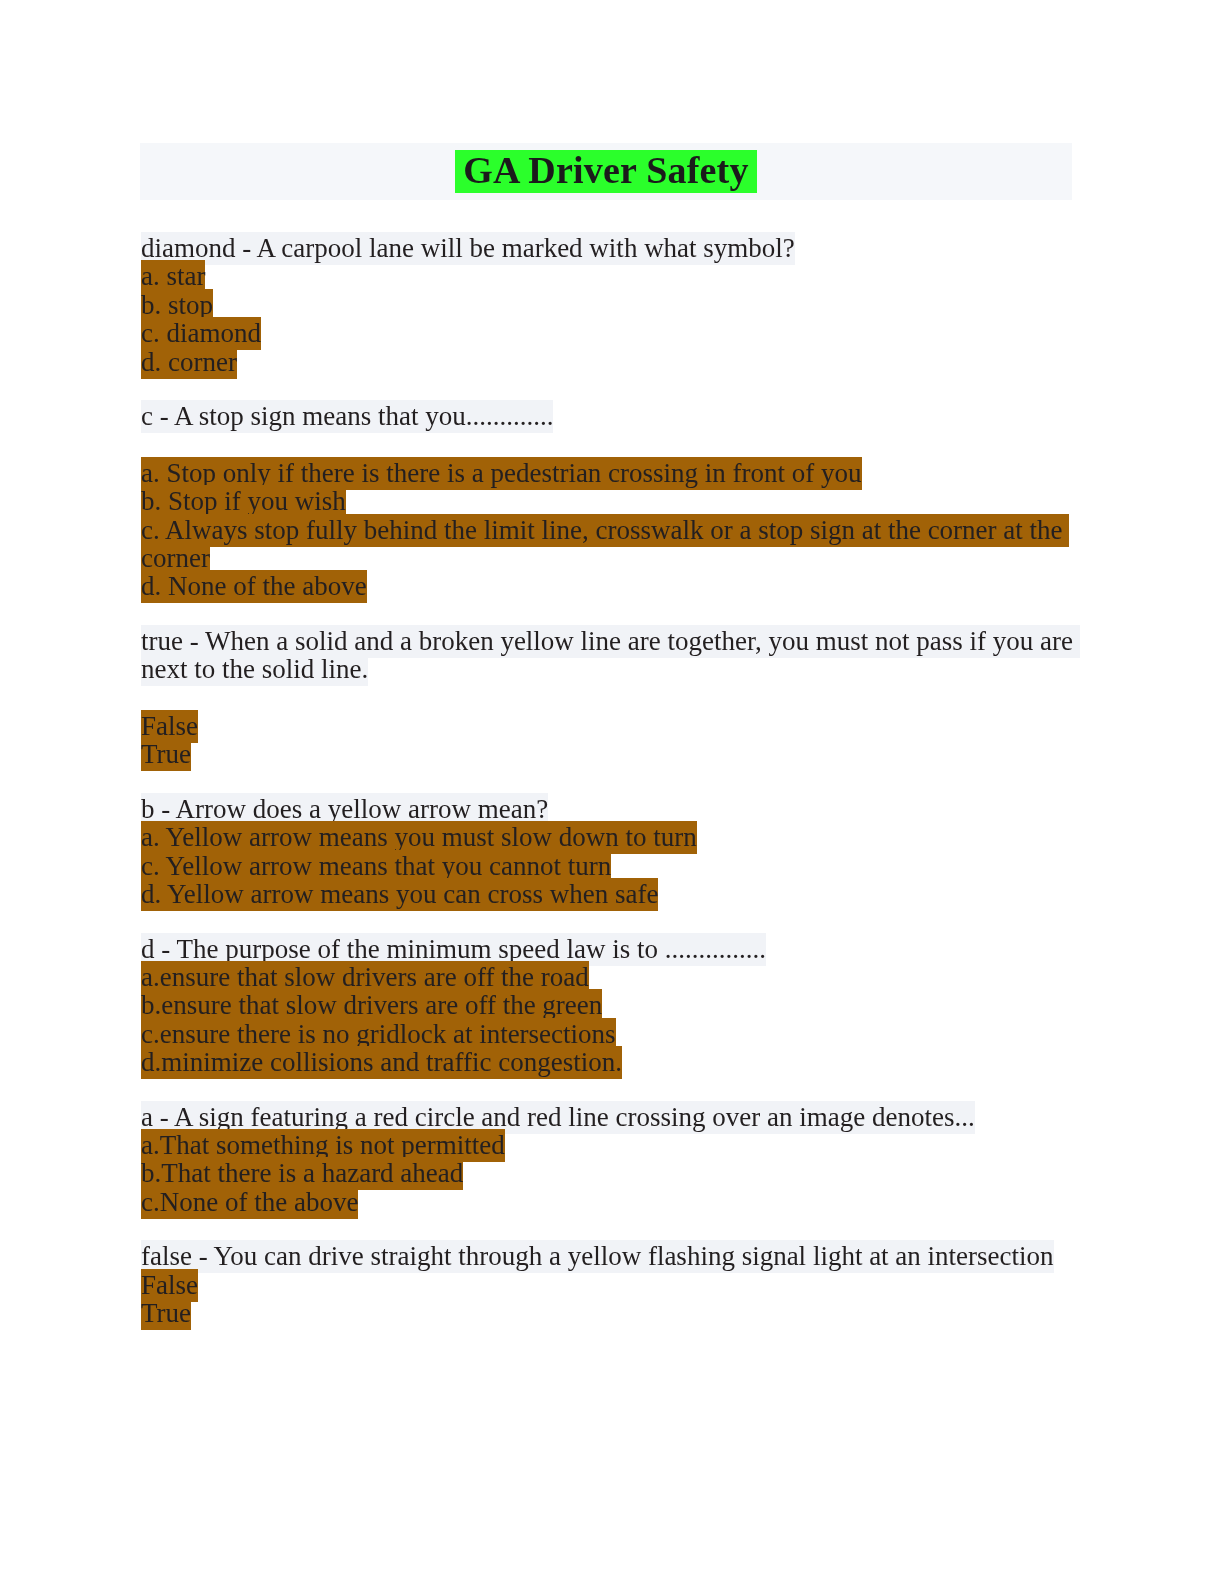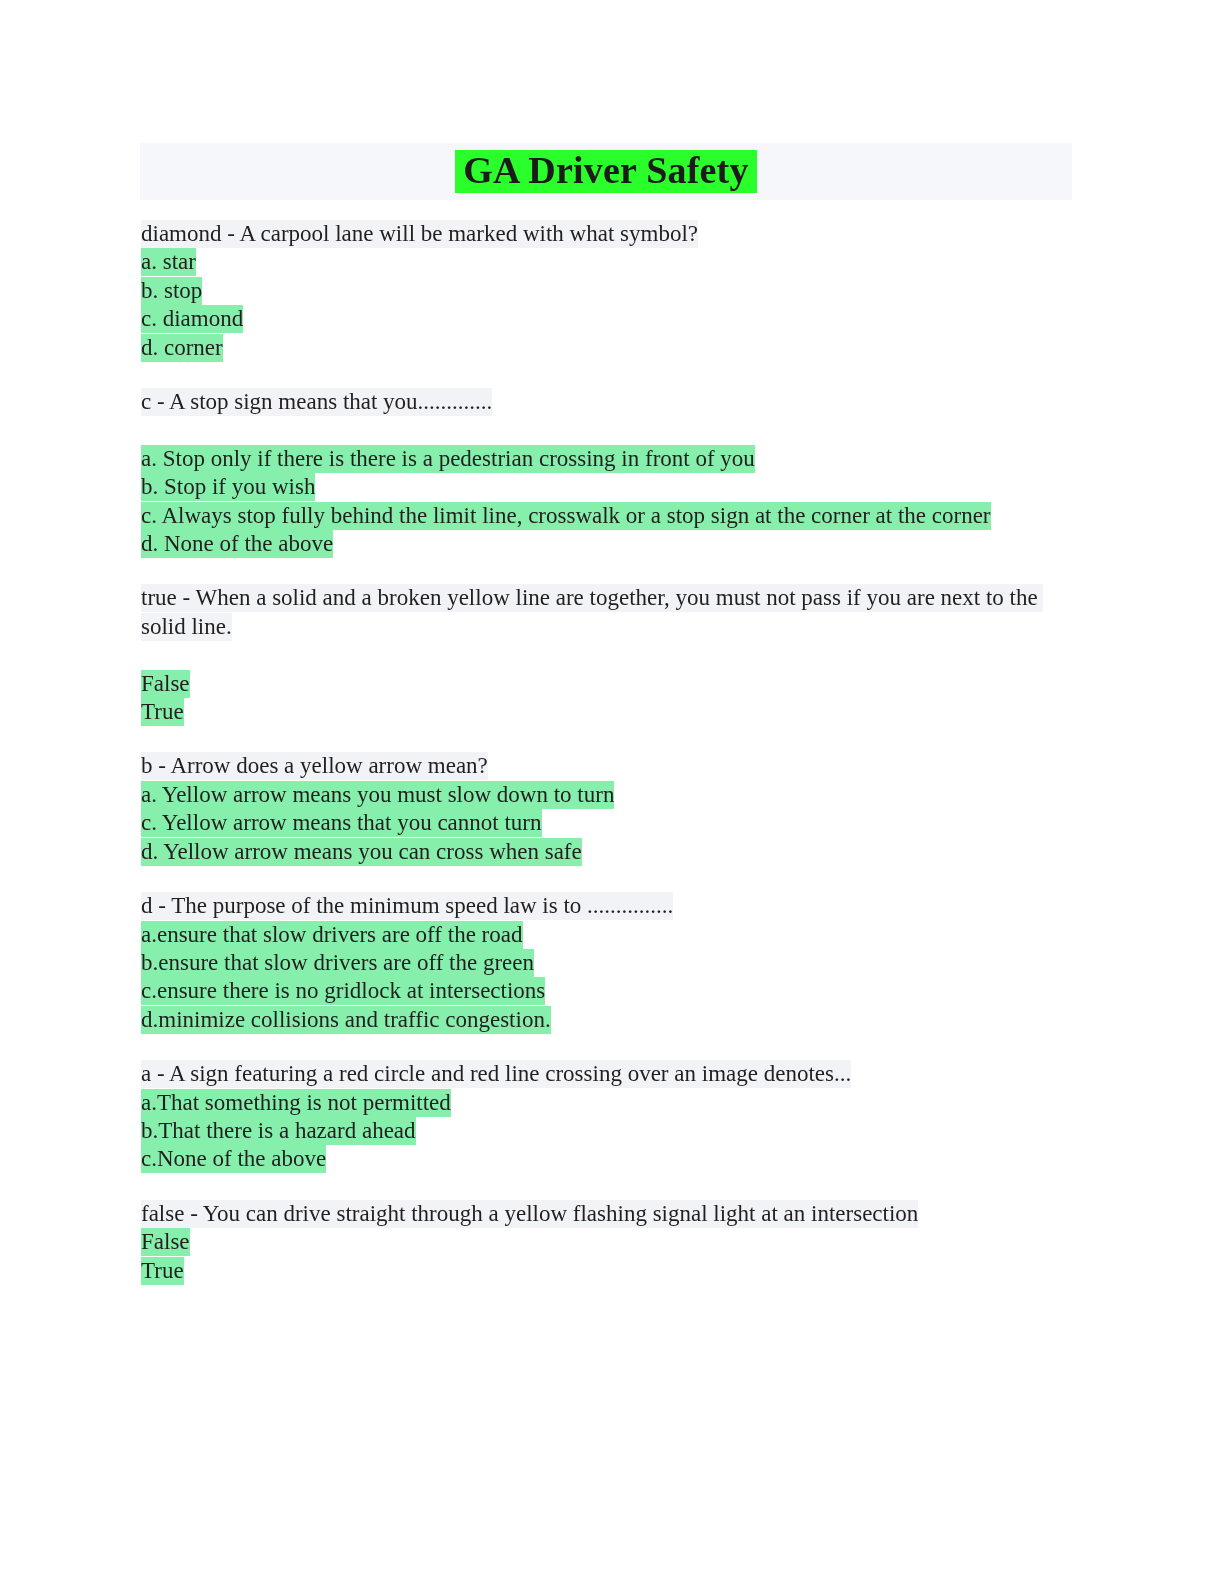--- a/index.html
+++ b/index.html
@@ -47,23 +47,23 @@
   }
   .title-hl {
     background: #2bff2b;
     padding: 1px 8px 3px 8px;
     line-height: 1.05;
     display: inline-block;
   }
   .content {
     position: absolute;
     left: 141px;
-    top: 220px;
+    top: 234px;
     width: 935px;
-    font-size: 23px;
+    font-size: 27px;
     line-height: 28.4px;
     color: #231f20;
   }
   .block {
     margin: 0 0 26px 0;
   }
   .block:last-child {
     margin-bottom: 16px;
   }
   .line {
@@ -72,21 +72,21 @@
     white-space: pre-wrap;
   }
   .q {
     
   }
   .q span.hl {
     background: #f1f3f7;
     padding: 1px 0 2px 0;
   }
   .opt span.hl {
-    background: #86efac;
+    background: #a16207;
     padding: 1px 0 2px 0;
   }
   .spacer-line {
     height: 28.4px;
   }
 </style>
 </head>
 <body>
 
 <div class="page">

